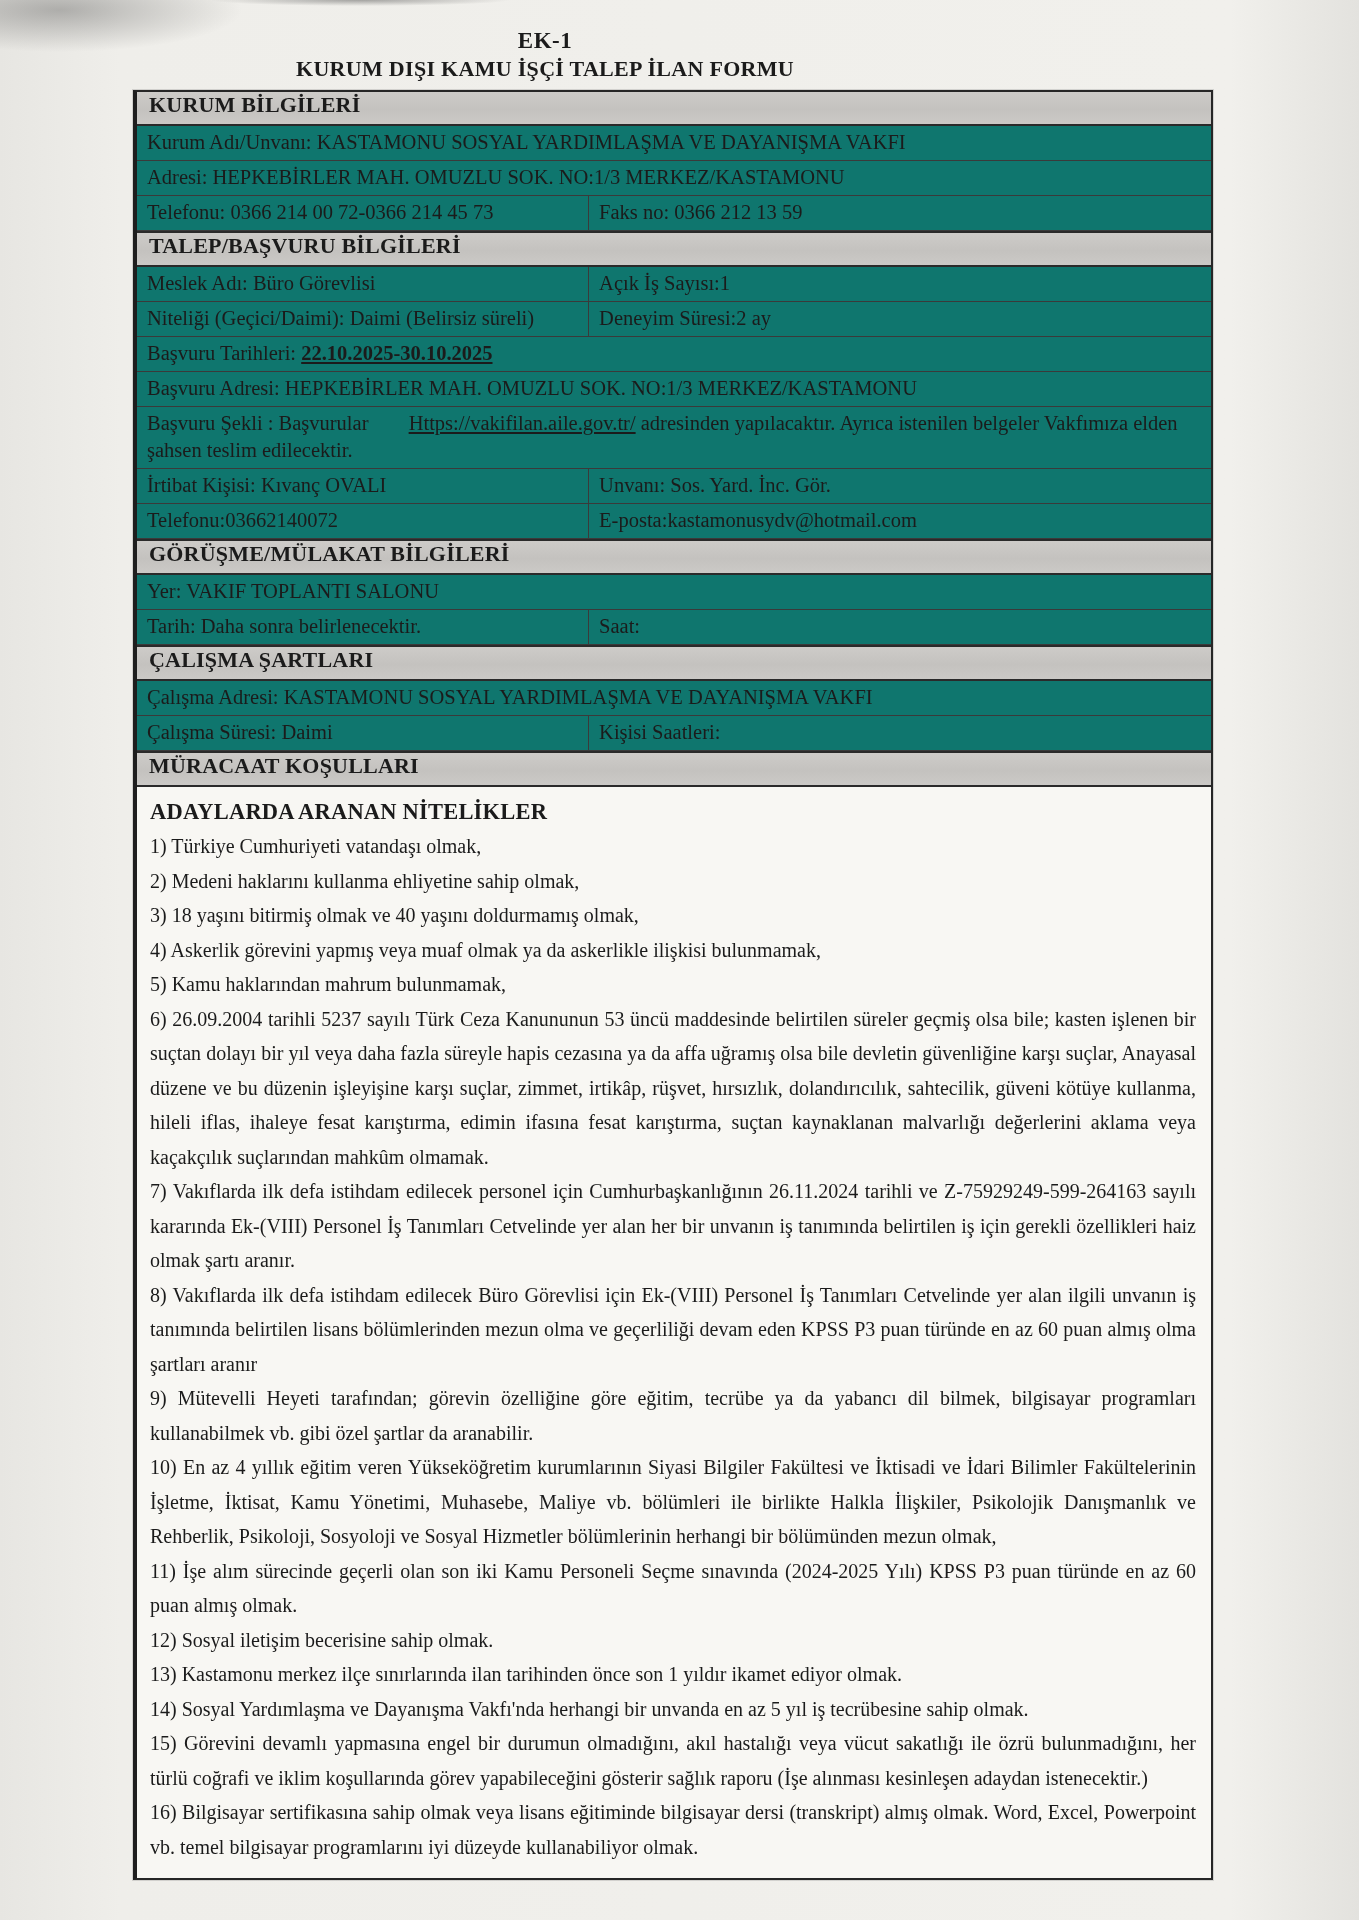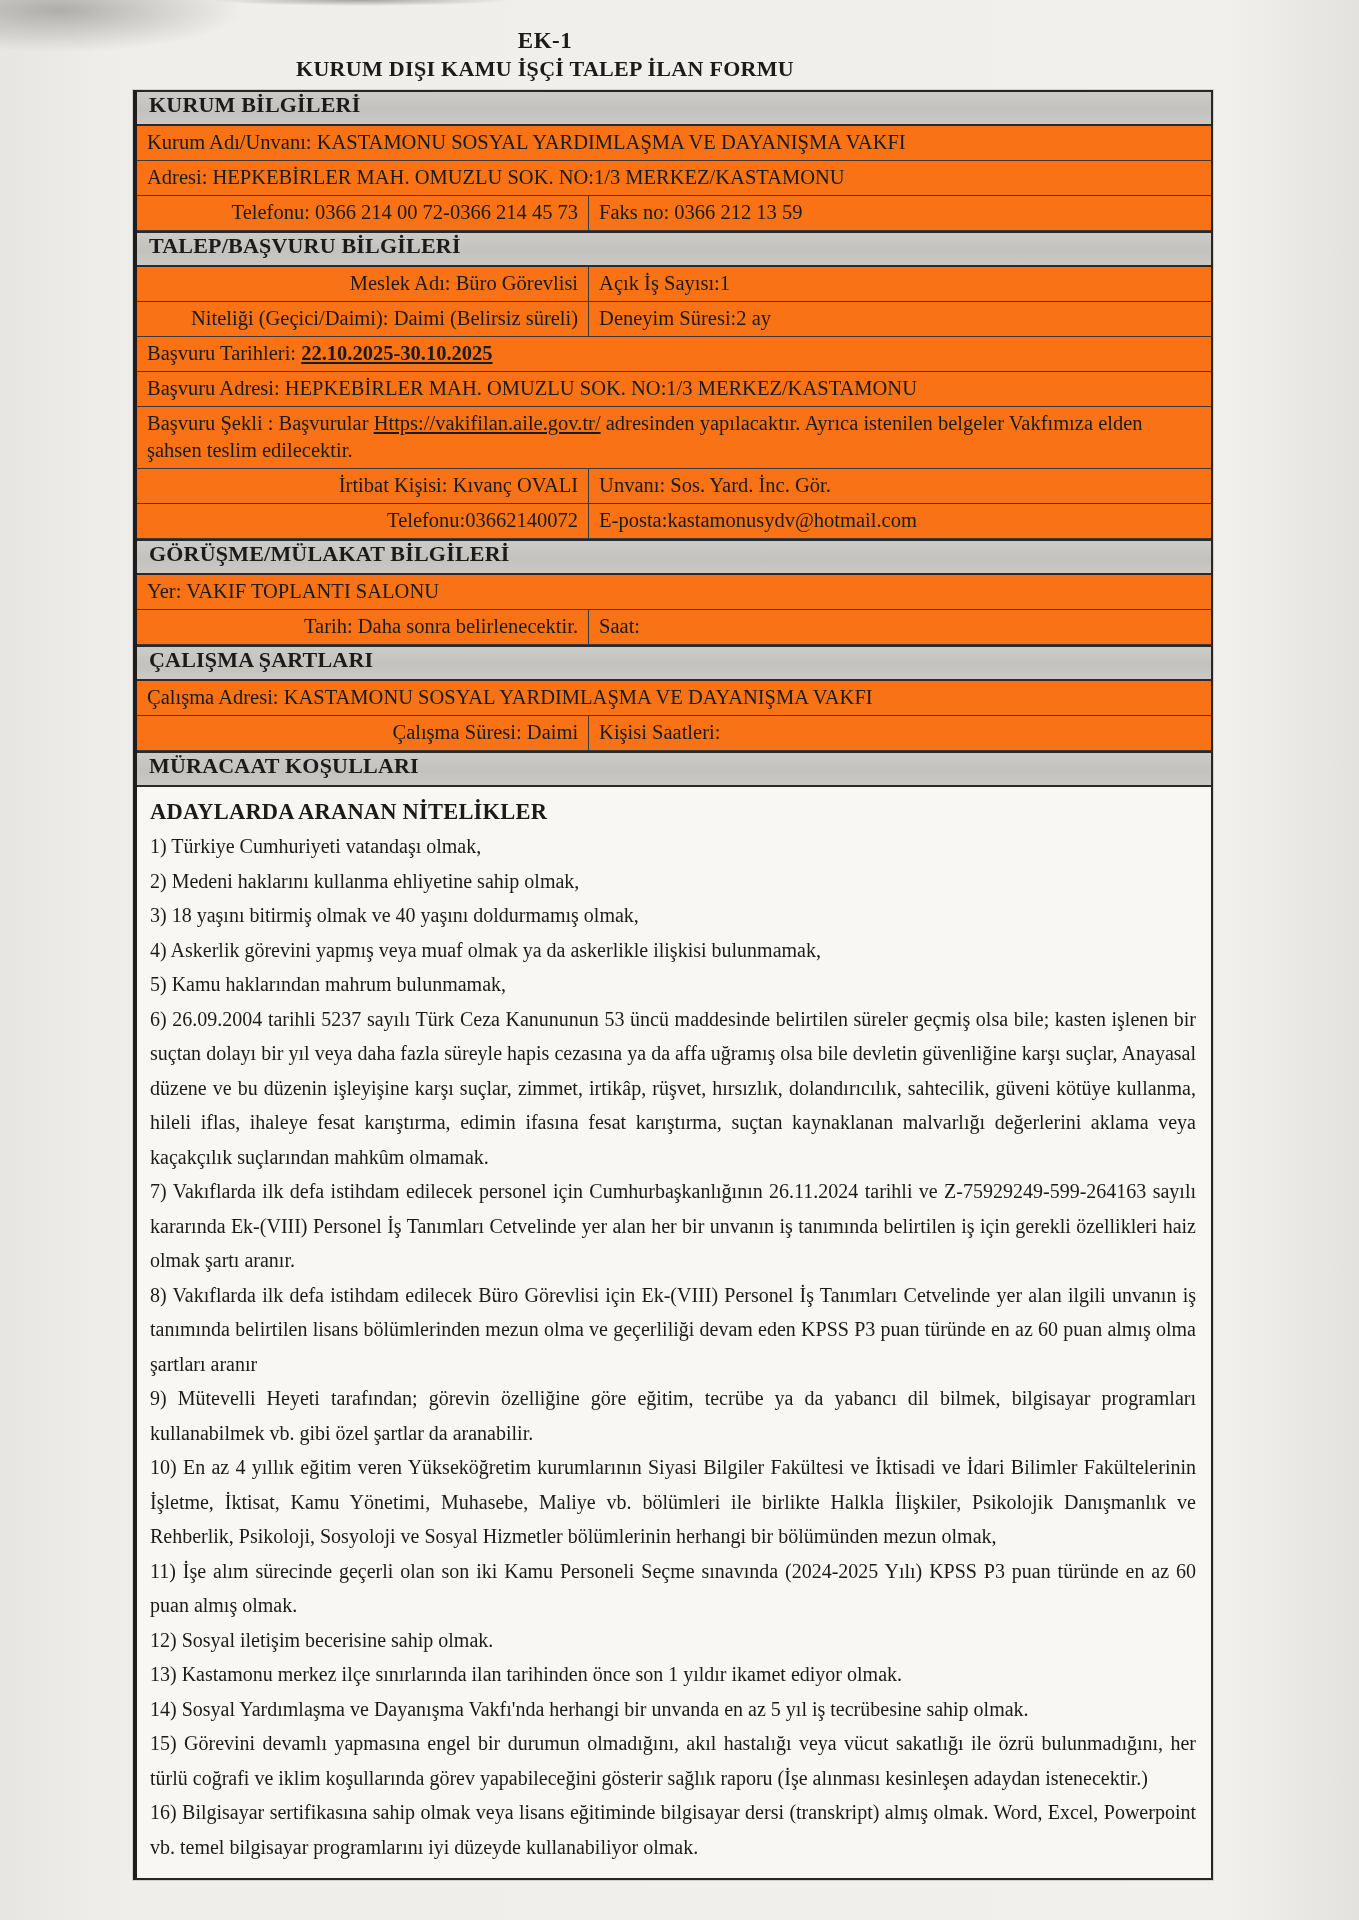--- a/index.html
+++ b/index.html
@@ -30,30 +30,30 @@
     font-weight:bold;font-size:22px;
     padding:0 12px 6px 12px;
     border-top:2px solid #2a2a2a;
     border-bottom:2px solid #2a2a2a;
     letter-spacing:.2px;
   }
   .doc-table > .band:first-child{border-top:none;}
   .row{
     display:flex;align-items:stretch;
     border-bottom:1.5px solid #3a3a3a;
-    background:#f97316;
+    background:#0f766e;
     font-size:20.5px;
   }
   .row:last-child{border-bottom:none;}
   .cell{padding:3px 10px 4px 10px;line-height:27px;}
-  .cell.left{width:42%;box-sizing:border-box;text-align:right;}
+  .cell.left{width:42%;box-sizing:border-box;}
   .cell.right{flex:1;border-left:1.5px solid #3a3a3a;}
   .cell.full{width:100%;box-sizing:border-box;}
   .u-bold-underline{font-weight:bold;text-decoration:underline;}
-  .link{text-decoration:underline;color:#1b1b1b;cursor:pointer;}
+  .link{text-decoration:underline;color:#1b1b1b;cursor:pointer;margin-left:35px;}
   .req{padding:8px 15px 14px 13px;background:#f8f7f3;}
   .req-heading{font-weight:bold;font-size:22.5px;line-height:34px;letter-spacing:.2px;}
   .req p{margin:0;font-size:20px;line-height:34.5px;text-align:justify;}
   .smudge-top{
     position:absolute;left:150px;top:0;width:420px;height:14px;
     background:radial-gradient(ellipse 200px 8px at 50% 0%, rgba(70,70,70,.45), rgba(70,70,70,0) 75%);
   }
 </style>
 </head>
 <body>

